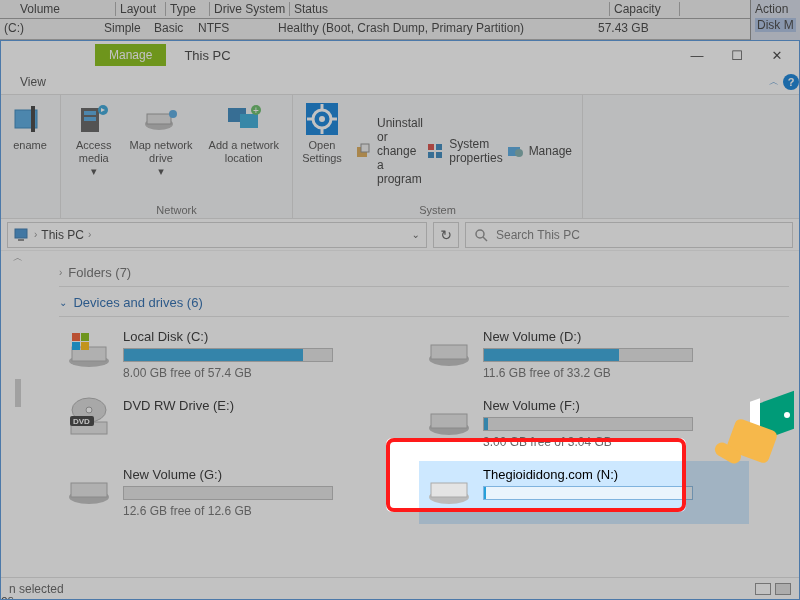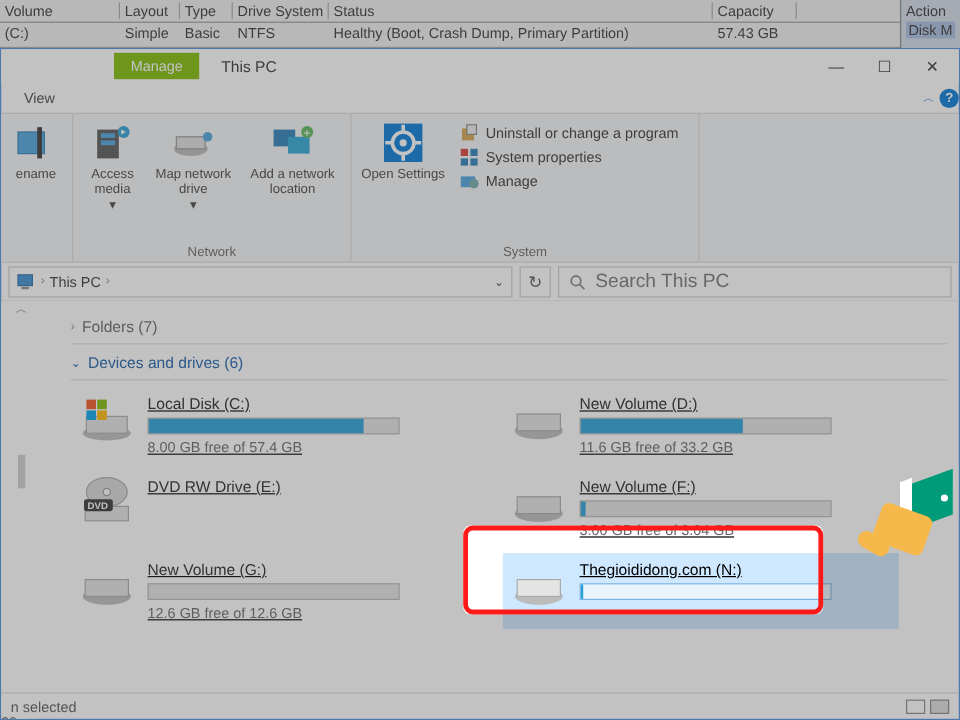--- a/index.html
+++ b/index.html
@@ -3,21 +3,21 @@
 <meta charset="utf-8">
 <style>
 * { margin: 0; padding: 0; box-sizing: border-box; font-family: "Segoe UI", Arial, sans-serif; }
 body { width: 800px; height: 600px; overflow: hidden; background: #fff; position: relative; }
 
 
 .bg-diskmgmt {
   position: absolute; top: 0; left: 0; right: 0; height: 40px;
   background: #f0f0f0; border-bottom: 1px solid #aaa; font-size: 12px;
 }
-.bg-table-head { display: flex; padding: 2px 0; border-bottom: 1px solid #999; }
+.bg-table-head { display: flex; padding: 2px 16px; border-bottom: 1px solid #999; }
 .bg-table-head div { border-right: 1px solid #aaa; padding: 0 4px; color: #333; white-space: nowrap; overflow: hidden; }
 .bg-table-row { display: flex; padding: 2px 0; }
 .bg-table-row div { padding: 0 4px; color: #333; white-space: nowrap; overflow: hidden; }
 .bg-right { position: absolute; right: 0; top: 0; width: 50px; background: #d4dae8; height: 40px; border-left: 1px solid #888; padding: 2px 4px; font-size: 12px; color: #333; }
 
 
 .window {
   position: absolute; top: 40px; left: 0; right: 0; bottom: 0;
   background: #fff; border: 1px solid #4a90d9; display: flex; flex-direction: column;
 }
@@ -36,49 +36,49 @@
 .menubar .menu-left-gap { width: 1px; }
 .menubar .caret-up { margin-left: auto; margin-right: 4px; color: #1e6fbb; font-size: 10px; }
 .help-icon { width: 16px; height:16px; border-radius:50%; background:#0078d7; color:#fff; font-weight:bold; font-size:11px; display:flex; align-items:center; justify-content:center; margin-right: 0; }
 
 .ribbon { height: 124px; background: #f5f6f7; border-bottom: 1px solid #ddd; display: flex; }
 .ribbon-group { border-right: 1px solid #ddd; padding: 4px 6px 2px 6px; display: flex; flex-direction: column; }
 .ribbon-row { display: flex; gap: 6px; flex: 1; }
 .ribbon-btn { display: flex; flex-direction: column; align-items: center; justify-content: flex-start; padding: 2px 2px; font-size: 11px; color: #444; text-align: center; min-width: 46px; line-height: 1.2; }
 .ribbon-btn .ricon { width: 36px; height: 36px; display: flex; align-items: center; justify-content: center; margin-bottom: 2px; }
 .ribbon-glabel { text-align: center; font-size: 11px; color: #666; padding-top: 2px; }
-.ribbon-small-list { display:flex; flex-direction:column; gap:4px; padding:4px 4px; }
+.ribbon-small-list { display:flex; flex-direction:row; gap:4px; padding:4px 4px; }
 .ribbon-small { display:flex; align-items:center; gap:6px; font-size:12px; color:#333; }
 .ribbon-small .sicon { width:16px; height:16px; display:flex; align-items:center; justify-content:center; }
 
 .addrbar { height: 32px; display: flex; align-items: center; gap: 6px; padding: 4px 6px; border-bottom: 1px solid #eee; }
 .breadcrumb { flex: 0 0 auto; border: 1px solid #ccc; height: 26px; display: flex; align-items: center; padding: 0 6px; gap: 4px; width: 420px; }
 .breadcrumb .pc-icon { width:16px; height:16px; }
 .breadcrumb .crumb { font-size: 12px; color: #333; }
 .breadcrumb .sep { color:#888; font-size: 10px; }
 .breadcrumb .dd { margin-left: auto; color:#555; font-size:10px; }
 .refresh-btn { width: 26px; height: 26px; border:1px solid #ccc; display:flex; align-items:center; justify-content:center; font-size:14px; color:#555;}
 .searchbox { flex:1; border:1px solid #ccc; height:26px; display:flex; align-items:center; padding:0 8px; gap:8px; color:#888;}
-.searchbox input { border:none; outline:none; flex:1; font-size:16px; color:#0f172a; background:transparent; }
+.searchbox input { border:none; outline:none; flex:1; font-size:12px; color:#0f172a; background:transparent; }
 
 .body-area { flex:1; display:flex; position:relative; overflow:hidden; }
 .left-rail { width: 30px; background: #fff; border-right: none; position:relative; }
 .left-rail .rail-up { position:absolute; top:0; left:12px; font-size:10px; color:#666; }
 .left-rail .rail-sel { position:absolute; top:128px; left:14px; width:6px; height:28px; background:#ccc; }
 .left-rail .rail-label { position:absolute; bottom:-8px; left:-10px; font-size:12px; color:#333; transform: none; }
 
 .content { flex:1; padding: 8px 10px 8px 28px; overflow:hidden; }
 .sect-head { font-size:13px; color:#666; margin: 6px 0 6px 0; display:flex; align-items:center; gap:6px; }
 .sect-head.fold { color:#1a5fa8; }
 .sect-head .chev { font-size:10px; color:#888; }
 
 .drives { display:flex; flex-wrap:wrap; gap: 6px 30px; }
 .drive { display:flex; gap:10px; width: 330px; padding: 6px 6px; align-items:flex-start; }
 .drive .dicon { width:48px; height:40px; display:flex; align-items:center; justify-content:center; }
-.drive .dinfo { flex:1; display:flex; flex-direction:column; gap:4px;text-decoration:underline; }
+.drive .dinfo { flex:1; display:flex; flex-direction:column; gap:4px; }
 .drive .dname { font-size:13px; color:#222; }
 .drive .dbar { width: 210px; height: 14px; background:#e4e4e4; border:1px solid #b8b8b8; position:relative; }
 .drive .dbar .fill { position:absolute; top:0; left:0; bottom:0; background:#26a0da; }
 .drive .dfree { font-size:12px; color:#666; }
 .drive.sel { background: #cde8ff; }
 .drive.sel .dname { color:#000; }
 .drive.sel .dbar { border-color:#7fb3de; background:#eaf4fc; }
 
 .status { position:absolute; bottom:0; left:0; right:0; height:22px; border-top:1px solid #ddd; display:flex; align-items:center; padding:0 8px; font-size:12px; color:#555;}
 .status .spacer { flex:1; }

